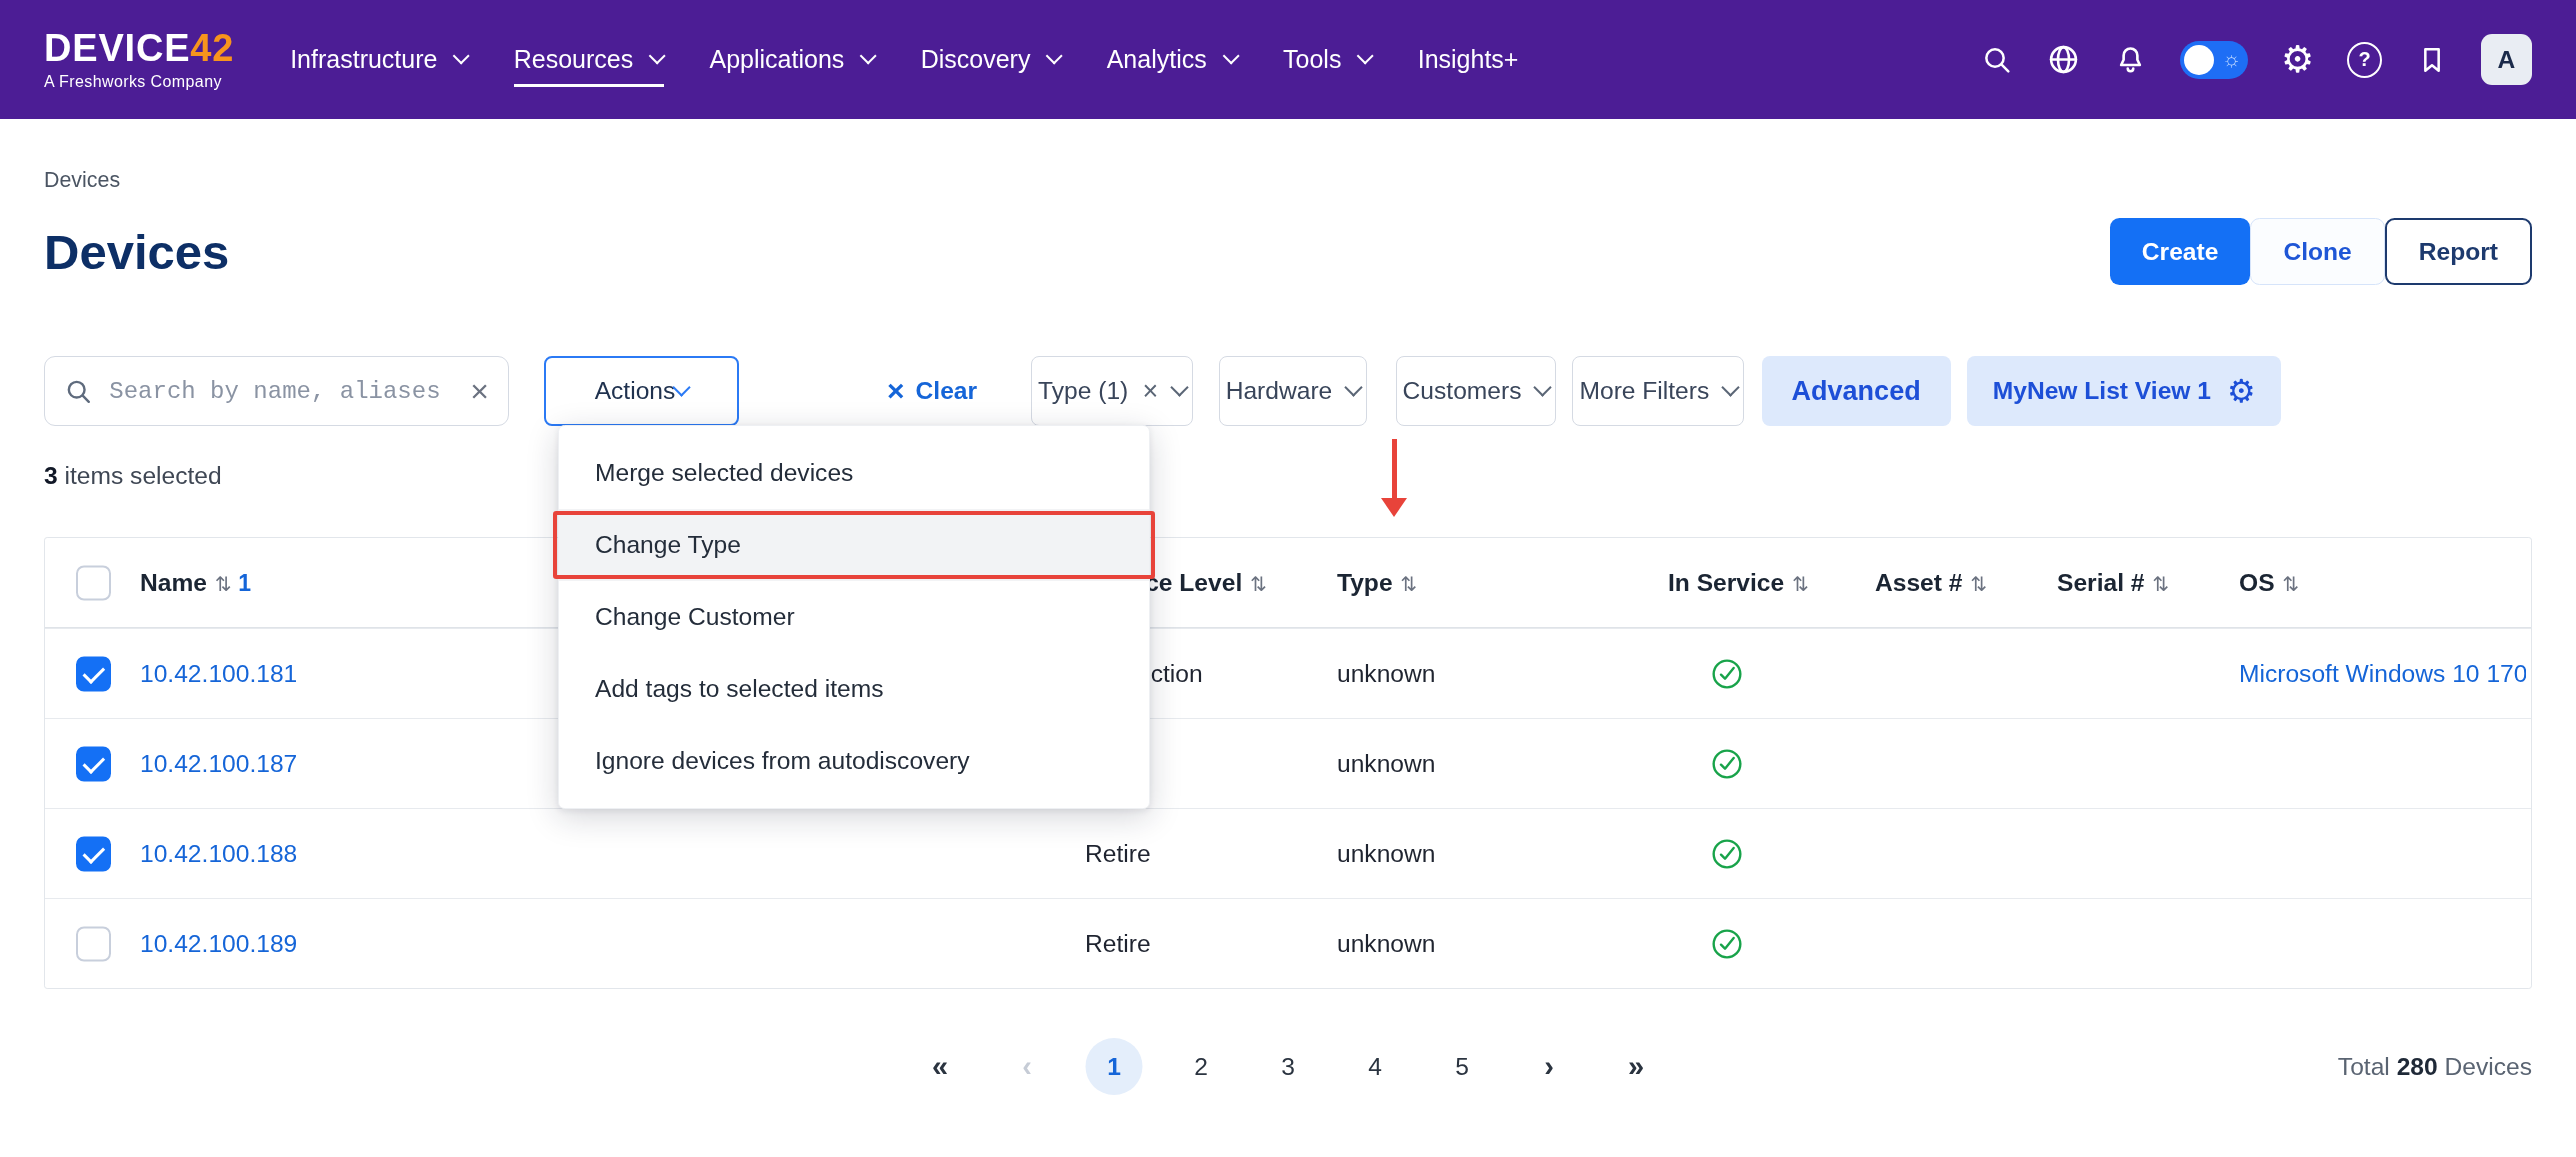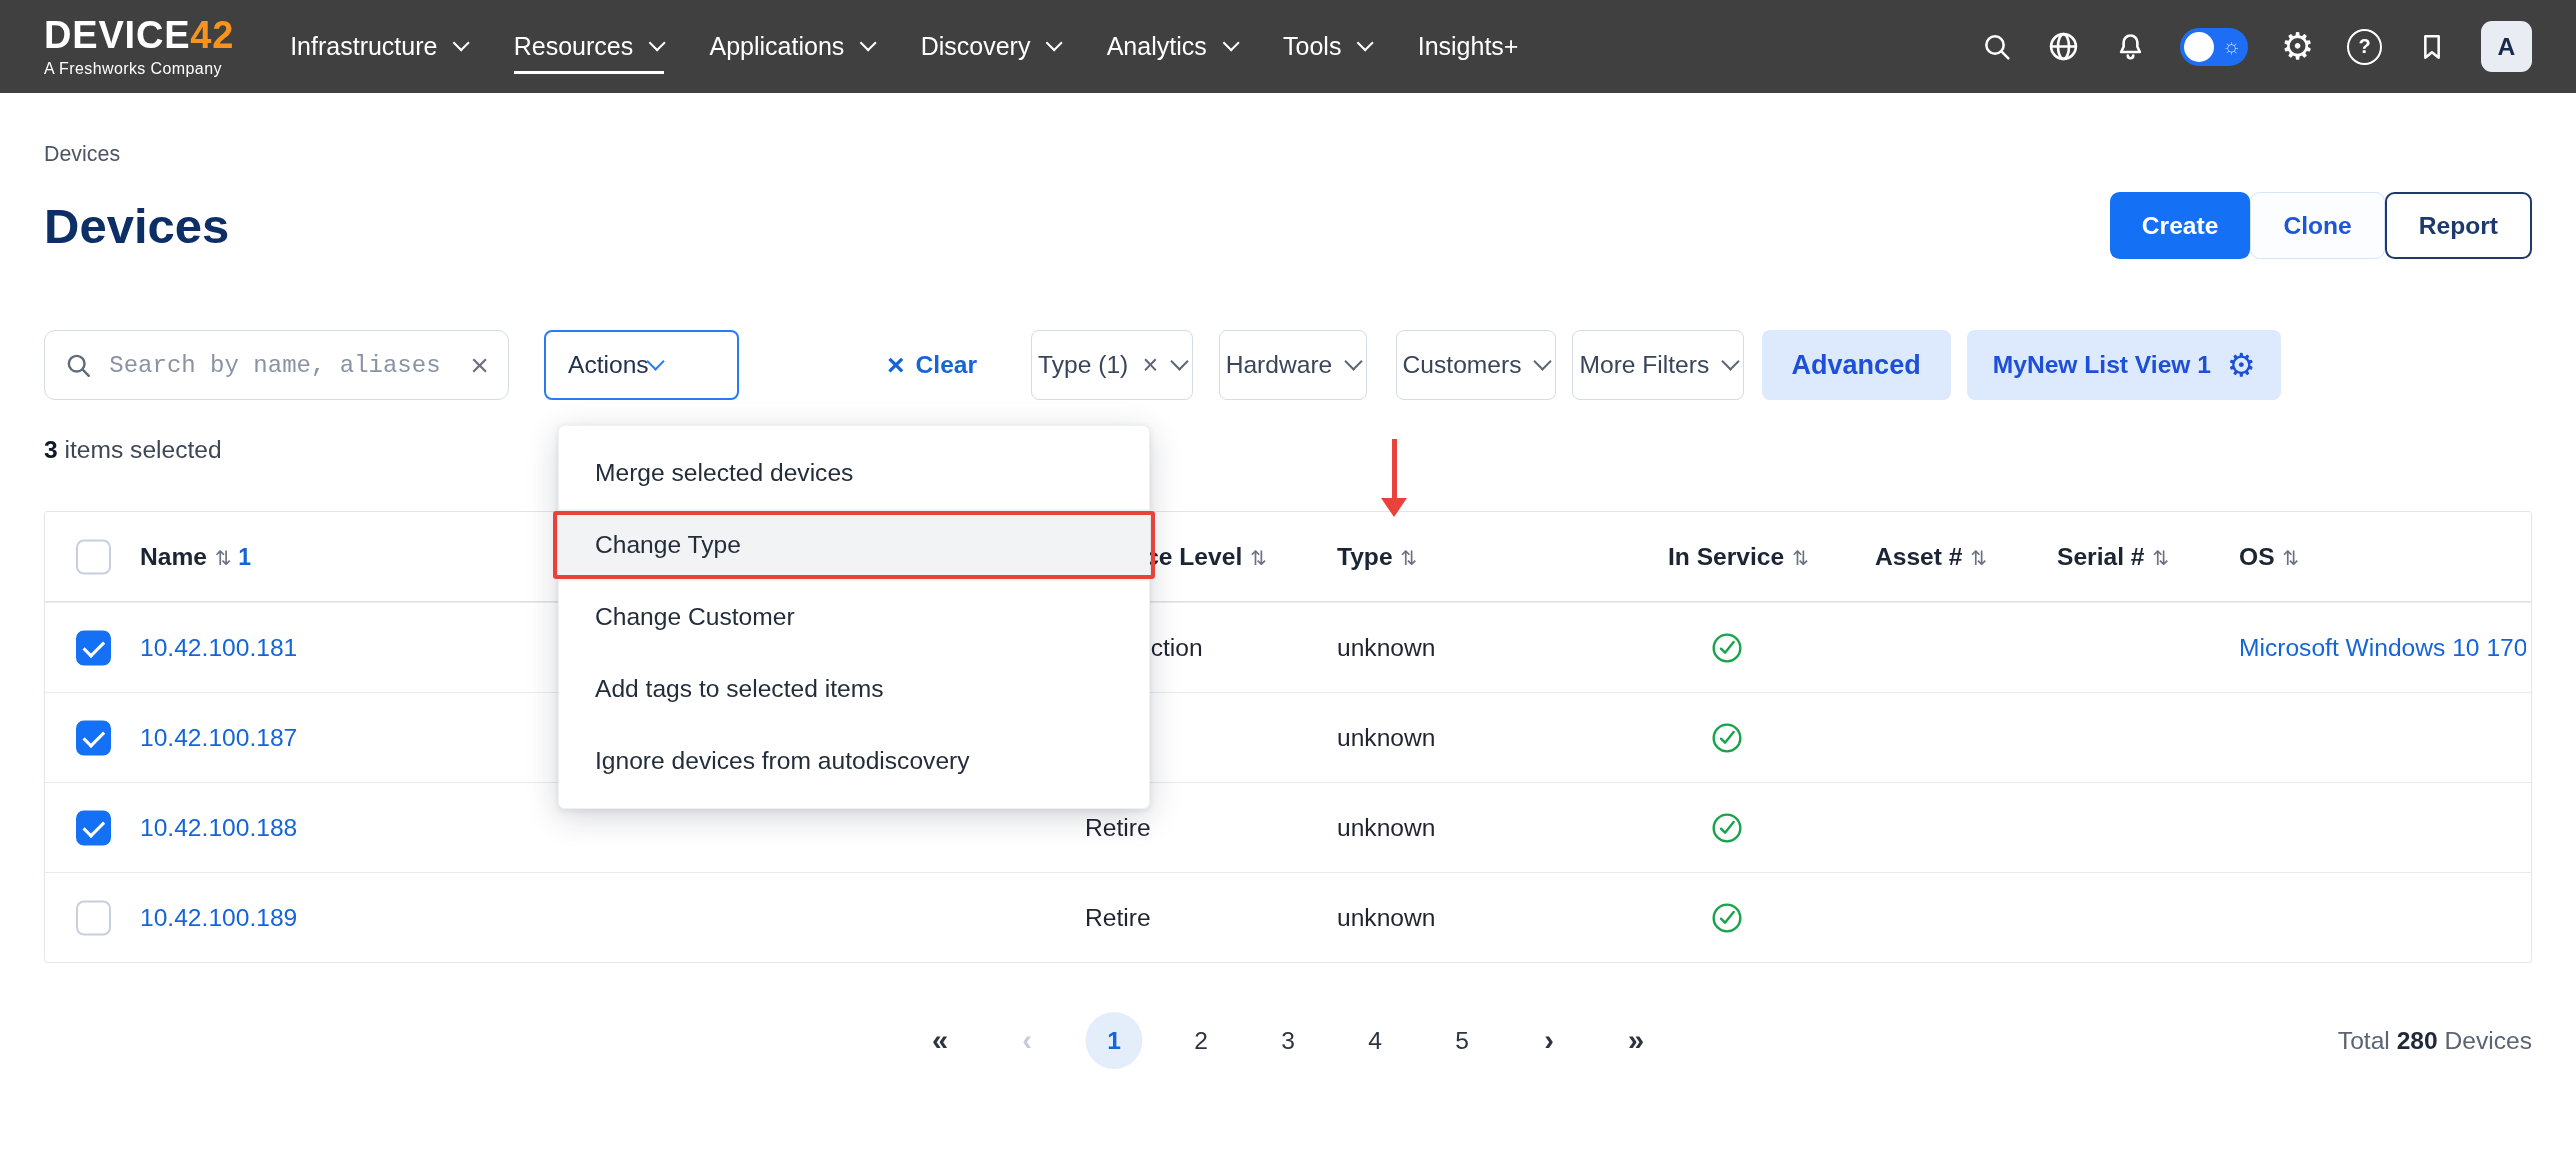--- a/index.html
+++ b/index.html
@@ -2,21 +2,21 @@
 <html style="font-size:12.7px"><head>
 <meta charset="utf-8">
 <style>
   html,body{margin:0;padding:0;}
   body{
     width:2576px;height:1158px;position:relative;background:#ffffff;
     font-family:"Liberation Sans","DejaVu Sans",sans-serif;overflow:hidden;
     -webkit-font-smoothing:antialiased;
   }
   
-  .topnav{height:93px;background:#404040;display:flex;align-items:center;padding:0 44px;box-sizing:border-box;justify-content:space-between;}
+  .topnav{height:119px;background:#4c1d95;display:flex;align-items:center;padding:0 44px;box-sizing:border-box;justify-content:space-between;}
   .logo{display:flex;flex-direction:column;justify-content:center;margin-right:56px;}
   .logo-main{font-size:38px;font-weight:bold;letter-spacing:0.8px;line-height:40px;}
   .logo-main .p1{color:#ffffff;}
   .logo-main .p2{color:#f7941d;}
   .logo-tag{color:#ffffff;font-size:16px;margin-top:4.8px;letter-spacing:0.4px;}
   .nav-items{display:flex;align-items:center;gap:46px;}
   .nav-item{display:flex;align-items:center;gap:18px;color:#ffffff;font-size:25px;cursor:pointer;
     padding-bottom:9.5px;border-bottom:3.2px solid transparent;margin-bottom:-12.7px;}
   .nav-item.active{border-bottom-color:#ffffff;}
   .chev{display:inline-block;width:10.3px;height:10.3px;border:solid currentColor;border-width:0 2.4px 2.4px 0;
@@ -47,21 +47,21 @@
   
   .filter-row{display:flex;align-items:center;margin-top:71px;height:70px;}
   .search-box{width:465px;height:70px;border:1.6px solid #d5dae3;border-radius:11px;display:flex;align-items:center;
     padding:0 19px;box-sizing:border-box;gap:14.3px;}
   .search-box svg{stroke:#5f6b7d;fill:none;stroke-width:2;stroke-linecap:round;}
   .search-box input{flex:1;border:none;outline:none;font-size:24px;color:#333;background:transparent;
     font-family:Liberation Mono, monospace;min-width:0;}
   .search-box input::placeholder{color:#8a93a3;}
   .x-glyph{font-size:32px;color:#6b7280;line-height:1;cursor:pointer;}
   .actions-dd{margin-left:35px;width:195px;height:70px;border:2.4px solid #2b7af5;border-radius:8px;display:flex;
-    align-items:center;justify-content:flex-start;padding:0 22px;box-sizing:border-box;cursor:pointer;}
+    align-items:center;justify-content:center;padding:0 22px;box-sizing:border-box;cursor:pointer;}
   .actions-dd .lbl{font-size:24.6px;color:#20324f;}
   .actions-dd .chev{color:#2b7af5;width:11px;height:11px;}
   .clear-link{margin-left:148px;display:flex;align-items:center;gap:11px;color:#1565d8;font-size:24.6px;
     font-weight:bold;cursor:pointer;}
   .clear-link .x-glyph{color:#1565d8;font-size:30px;}
   .chip{height:70px;border:1.6px solid #d5dae3;border-radius:8px;display:flex;align-items:center;gap:14.3px;
     padding:0 6px;box-sizing:border-box;font-size:24.6px;color:#39455a;cursor:pointer;}
   .chip .chev{color:#5b6676;width:11px;height:11px;}
   .chip .x-glyph{font-size:27px;color:#5b6676;}
   .chip-type{margin-left:54px;}

